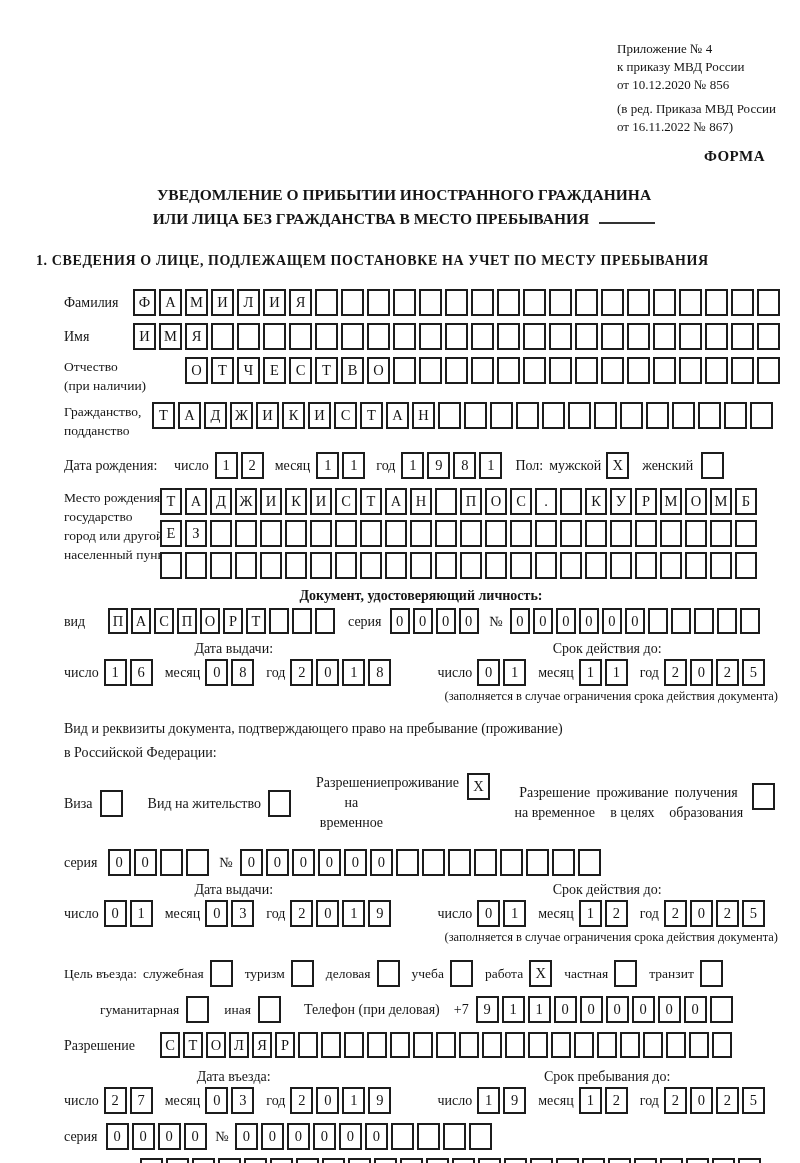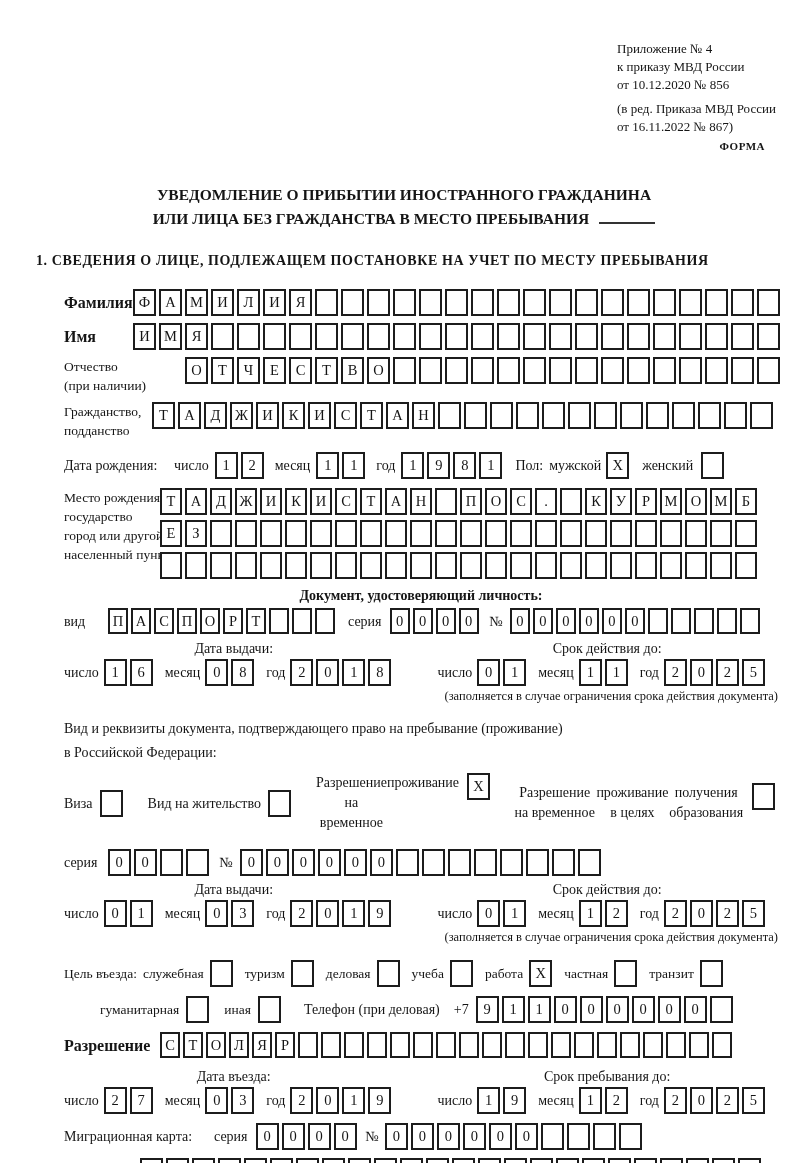--- a/index.html
+++ b/index.html
@@ -4,37 +4,37 @@
 <style>
   * { margin:0; padding:0; box-sizing:border-box; }
   html,body { background:#ffffff; }
   body {
     width:800px; height:1163px; position:relative;
     font-family:"Liberation Serif", serif;
     color:#151515; font-size:14px;
   }
   .hdr { position:absolute; left:617px; top:40px; font-size:13px; line-height:18px; }
   .hdr .gap { margin-top:6px; }
-  .forma { position:absolute; left:617px; top:140px; width:148px; text-align:right; font-weight:bold; font-size:11px; letter-spacing:0.5px; }
+  .forma { position:absolute; left:617px; top:148px; width:148px; text-align:right; font-weight:bold; font-size:15px; letter-spacing:0.5px; }
   .content { position:absolute; top:183px; left:64px; width:714px; }
   .title { text-align:center; font-weight:bold; font-size:15.5px; line-height:24px; margin-left:-34px; }
   .blank { display:inline-block; width:56px; border-bottom:2px solid #333; margin-left:10px; vertical-align:baseline; }
   .section-head { margin-left:-28px; margin-top:22px; font-weight:bold; font-size:14px; letter-spacing:0.6px; white-space:nowrap; }
 
   .cells { display:inline-flex; flex-wrap:nowrap; vertical-align:middle; }
   .cell {
     display:inline-block; width:23px; height:27px; border:2px solid #1c1c1c;
     margin-right:3px; text-align:center; font-size:14.5px; line-height:23px;
     background:#fff;
   }
   .sm .cell { width:20px; height:26px; }
   .p25 .cell { width:22px; }
 
   .frow { display:flex; align-items:flex-start; margin-top:7px; }
-  .frow .lbl { font-size:16px; line-height:27px; flex:none; white-space:nowrap;font-weight:bold; }
+  .frow .lbl { font-size:14px; line-height:27px; flex:none; white-space:nowrap; }
   .lblcol { flex:none; font-size:13.5px; line-height:19px; white-space:nowrap; }
   .w69 { width:69px; } .w121 { width:121px; } .w88 { width:88px; } .w96 { width:96px; }
   .mt12 { margin-top:12px; }
 
   .inlbl { font-size:14px; line-height:27px; white-space:nowrap; }
   .gap6 { margin-left:6px; } .gap8 { margin-left:8px; } .gap10 { margin-left:10px; }
 
   .doc-head { text-align:center; font-weight:bold; font-size:14px; margin-top:9px; }
 
   .dates { display:flex; margin-top:4px;font-family:Liberation Serif, serif; }
@@ -658,21 +658,20 @@
             <span class="cell">2</span>
             <span class="cell">0</span>
             <span class="cell">2</span>
             <span class="cell">5</span>
           </span>
       </div>
     </div>
   </div>
 
   <div class="frow" style="margin-top:9px;">
-    <span class="inlbl" style="width:150px;">Миграционная карта:</span>
     <span class="inlbl" style="margin-right:8px;">серия</span>
     <span class="cells">
         <span class="cell">0</span>
         <span class="cell">0</span>
         <span class="cell">0</span>
         <span class="cell">0</span>
       </span>
     <span class="inlbl gap6" style="margin-right:6px;">№</span>
     <span class="cells">
         <span class="cell">0</span>

